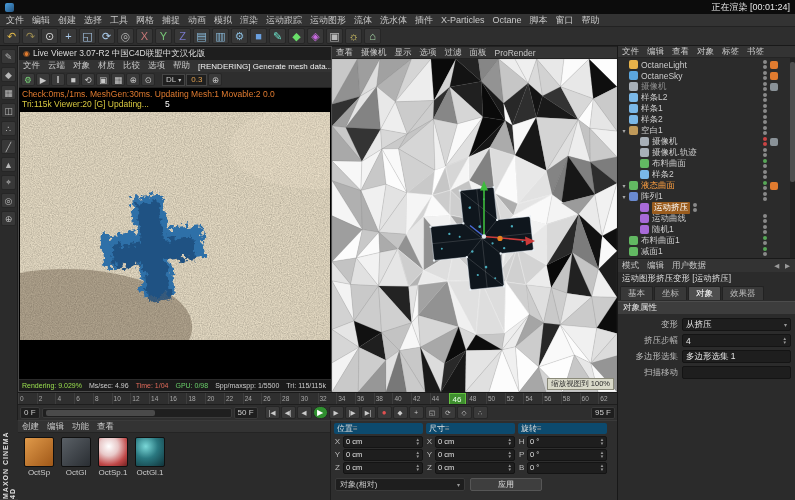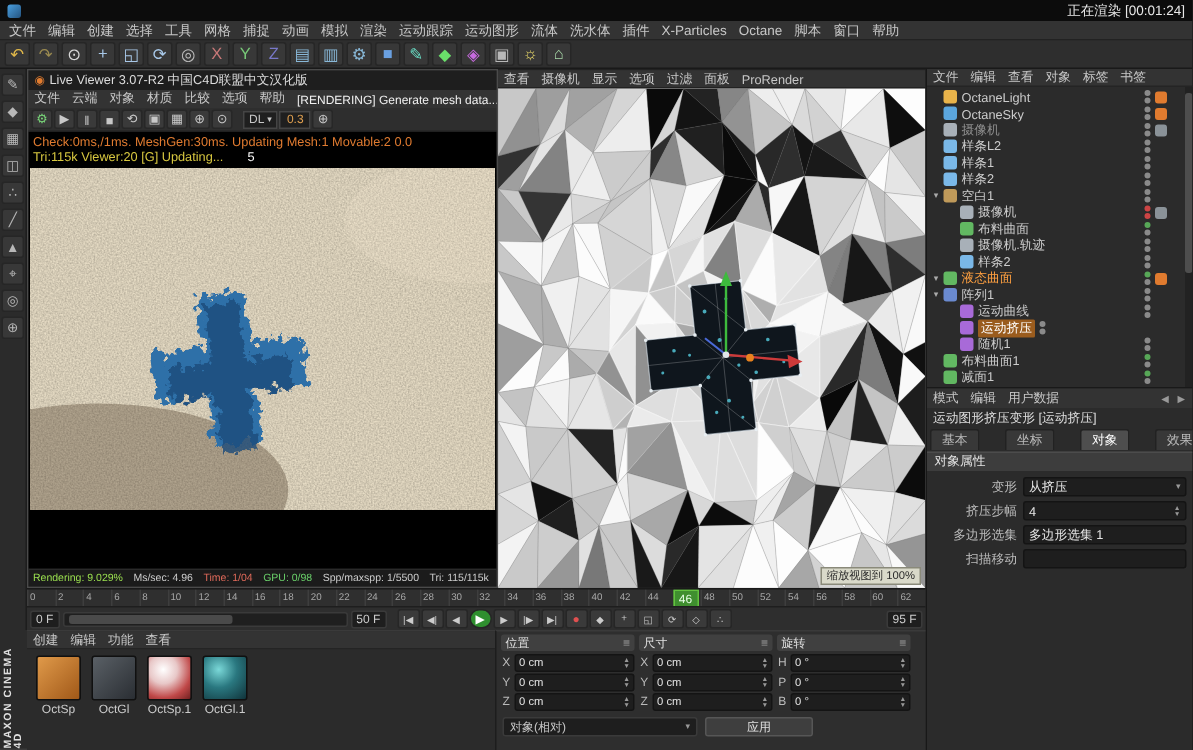--- a/index.html
+++ b/index.html
@@ -62,21 +62,21 @@
 .exp{width:8px;text-align:center;color:#aaa;font-size:6px;margin-left:2px;flex:0 0 auto}
 .exp.ind1{margin-left:13px}
 .ticon{width:9px;height:9px;border-radius:2px;margin:0 3px 0 1px;background:#777;flex:0 0 auto}
 .dots{display:flex;flex-direction:column;gap:1px;margin:0 3px;flex:0 0 auto}
 .dots i{width:4px;height:4px;border-radius:50%;display:block;background:transparent}
 .ttag{width:8px;height:8px;border-radius:2px;margin-right:1px;flex:0 0 auto}
 .am{flex:1;display:flex;flex-direction:column;border-top:1px solid #191919}
 .am-modes{height:13px;background:#333;display:flex;align-items:center;font-size:8.5px}
 .am-nav{margin-left:auto;color:#999;font-size:6.5px;padding-right:3px;letter-spacing:2px}
 .am-title{height:14px;display:flex;align-items:center;padding:0 4px;color:#ddd;font-size:8.5px;white-space:nowrap;overflow:hidden;background:#2b2b2b}
-.am-tabs{height:14px;display:flex;gap:17px;padding:0 2px}
+.am-tabs{height:14px;display:flex;gap:1px;padding:0 2px}
 .am-tab{padding:1px 7px;background:#383838;border:1px solid #222;border-bottom:none;font-size:8.5px;color:#bbb;border-radius:2px 2px 0 0;white-space:nowrap}
 .am-tab.on{background:#4e4e4e;color:#fff}
 .am-section{height:13px;background:#3d3d3d;border-top:1px solid #4c4c4c;display:flex;align-items:center;padding:0 5px;color:#e4e4e4;font-size:8.5px;margin-top:1px}
 .am-rows{padding:4px 4px;display:flex;flex-direction:column;gap:3px}
 .am-row{display:flex;align-items:center;gap:4px;font-size:8.5px}
 .am-label{width:56px;text-align:right;color:#bbb;white-space:nowrap;overflow:hidden;flex:0 0 auto}
 .am-field{flex:1;height:13px;background:#1e1e1e;border:1px solid #141414;border-radius:2px;display:flex;align-items:center;padding:0 3px;color:#e6e6e6;gap:2px;overflow:hidden}
 .am-value{flex:1;white-space:nowrap;overflow:hidden}
 .caret{display:none;font-size:6px;color:#999}
 .am-row.dd .caret{display:block}
@@ -102,21 +102,21 @@
 #materials{position:absolute;left:18px;top:420px;width:312px;height:80px;background:#2b2b2b;border-top:1px solid #3a3a3a;display:flex;flex-direction:column}
 .mat-menu{height:12px;background:#333;border-bottom:1px solid #242424;display:flex;align-items:center}
 .mat-list{display:flex;gap:7px;padding:4px 6px}
 .mat-item{display:flex;flex-direction:column;align-items:center;gap:1px}
 .mat-thumb{width:30px;height:30px;border:1px solid #101010;border-radius:2px}
 .mat-name{font-size:8px;color:#ccc}
 
 
 #coords{position:absolute;left:330px;top:420px;width:287px;height:80px;background:#2e2e2e;border-top:1px solid #3a3a3a;border-left:1px solid #1d1d1d;display:flex;flex-wrap:wrap;padding:2px 3px;gap:2px 3px;align-content:flex-start}
 .co-group{width:31.8%;display:flex;flex-direction:column;gap:1px}
-.co-head{display:flex;justify-content:space-between;align-items:center;font-size:8px;color:#e0e0e0;background:#404040;padding:0 3px;height:11px;border-radius:2px}
+.co-head{display:flex;align-items:center;font-size:8px;color:#e0e0e0;background:#0c4a6e;padding:0 3px;height:11px;border-radius:2px}
 .burger{color:#9a9a9a;font-size:8px}
 .co-row{display:flex;align-items:center;gap:2px;height:13px}
 .co-axis{width:7px;font-size:8px;color:#bbb;text-align:center;flex:0 0 auto}
 .co-field{flex:1;height:12px;background:#1e1e1e;border:1px solid #141414;border-radius:2px;display:flex;align-items:center;padding:0 2px;font-size:7.5px;color:#e4e4e4;overflow:hidden}
 .co-field .spin{display:flex;margin-left:auto}
 .co-bottom{width:100%;display:flex;gap:5px;align-items:flex-end;height:15px;padding:0 1px}
 .co-dd{flex:0 0 130px;height:13px;background:#1e1e1e;border:1px solid #3a3a3a;border-radius:2px;display:flex;align-items:center;justify-content:space-between;padding:0 4px;font-size:8px}
 .co-dd .caret{display:block}
 .co-apply{flex:0 0 72px;height:13px;background:#3e3e3e;border:1px solid #565656;border-radius:2px;display:flex;align-items:center;justify-content:center;font-size:8px;color:#e0e0e0}
 </style>
@@ -667,35 +667,35 @@
           <span class="tlabel">摄像机</span>
           <span class="dots">
               <i style="background: rgb(204, 68, 68);"></i>
               <i style="background: rgb(204, 68, 68);"></i>
             </span>
           <span class="ttag" style="background: rgb(138, 146, 152);"></span>
           <span class="ttag"></span>
         </div>
           <div class="tree-row">
           <span class="exp ind1"></span>
+          <span class="ticon" style="background: rgb(168, 176, 184);"></span>
+          <span class="tlabel">摄像机.轨迹</span>
+          <span class="dots">
+              <i style="background: rgb(138, 138, 138);"></i>
+              <i style="background: rgb(138, 138, 138);"></i>
+            </span>
+          <span class="ttag"></span>
+          <span class="ttag"></span>
+        </div>
+          <div class="tree-row">
+          <span class="exp ind1"></span>
           <span class="ticon" style="background: rgb(98, 184, 98);"></span>
           <span class="tlabel">布料曲面</span>
           <span class="dots">
               <i style="background: rgb(87, 167, 87);"></i>
-              <i style="background: rgb(138, 138, 138);"></i>
-            </span>
-          <span class="ttag"></span>
-          <span class="ttag"></span>
-        </div>
-          <div class="tree-row">
-          <span class="exp ind1"></span>
-          <span class="ticon" style="background: rgb(168, 176, 184);"></span>
-          <span class="tlabel">摄像机.轨迹</span>
-          <span class="dots">
-              <i style="background: rgb(138, 138, 138);"></i>
               <i style="background: rgb(138, 138, 138);"></i>
             </span>
           <span class="ttag"></span>
           <span class="ttag"></span>
         </div>
           <div class="tree-row">
           <span class="exp ind1"></span>
           <span class="ticon" style="background: rgb(122, 184, 232);"></span>
           <span class="tlabel">样条2</span>
           <span class="dots">
@@ -720,35 +720,35 @@
           <span class="exp">▾</span>
           <span class="ticon" style="background: rgb(106, 138, 208);"></span>
           <span class="tlabel">阵列1</span>
           <span class="dots">
               <i style="background: rgb(138, 138, 138);"></i>
               <i style="background: rgb(138, 138, 138);"></i>
             </span>
           <span class="ttag"></span>
           <span class="ttag"></span>
         </div>
-          <div class="tree-row">
-          <span class="exp ind1"></span>
-          <span class="ticon" style="background: rgb(168, 106, 216);"></span>
-          <span class="tlabel">运动曲线</span>
-          <span class="dots">
-              <i style="background: rgb(138, 138, 138);"></i>
-              <i style="background: rgb(138, 138, 138);"></i>
-            </span>
-          <span class="ttag"></span>
-          <span class="ttag"></span>
-        </div>
           <div class="tree-row sel">
           <span class="exp ind1"></span>
           <span class="ticon" style="background: rgb(168, 106, 216);"></span>
           <span class="tlabel">运动挤压</span>
+          <span class="dots">
+              <i style="background: rgb(138, 138, 138);"></i>
+              <i style="background: rgb(138, 138, 138);"></i>
+            </span>
+          <span class="ttag"></span>
+          <span class="ttag"></span>
+        </div>
+          <div class="tree-row">
+          <span class="exp ind1"></span>
+          <span class="ticon" style="background: rgb(168, 106, 216);"></span>
+          <span class="tlabel">运动曲线</span>
           <span class="dots">
               <i style="background: rgb(138, 138, 138);"></i>
               <i style="background: rgb(138, 138, 138);"></i>
             </span>
           <span class="ttag"></span>
           <span class="ttag"></span>
         </div>
           <div class="tree-row">
           <span class="exp ind1"></span>
           <span class="ticon" style="background: rgb(168, 106, 216);"></span>

